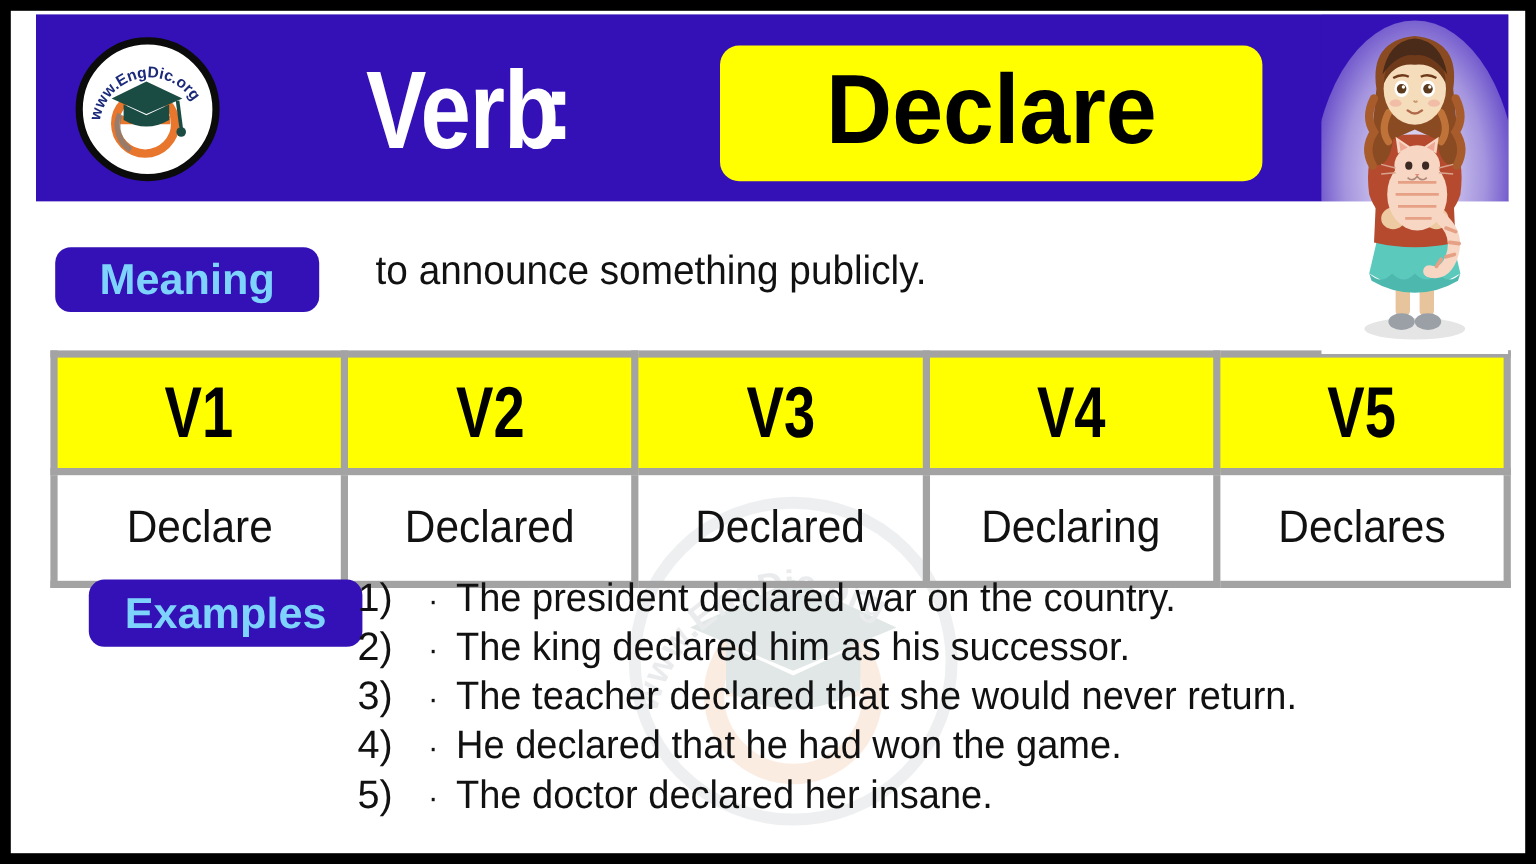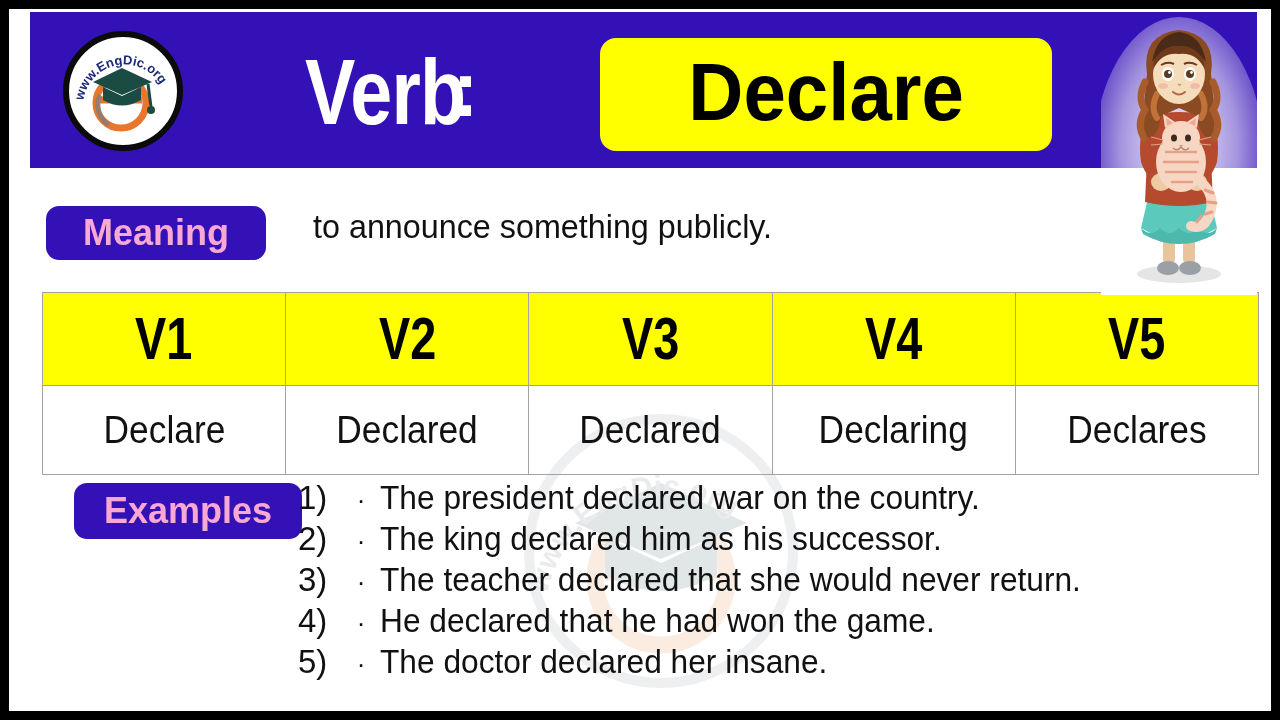--- a/index.html
+++ b/index.html
@@ -132,21 +132,21 @@
     position: absolute;
     background: #3411b6;
     border-radius: 13px;
     display: flex;
     align-items: center;
     justify-content: center;
   }
   .badge-text {
     font-family: "Liberation Sans", sans-serif;
     font-weight: bold;
-    color: #f9a8d4;
+    color: #7dd3fc;
     line-height: 1;
     white-space: nowrap;
   }
   #meaning-badge {
     left: 16px;
     top: 38px;
     width: 220px;
     height: 54px;
   }
   #meaning-badge .badge-text { font-size: 36px; }
@@ -170,21 +170,21 @@
     top: 283px;
     width: 1217px;
     z-index: 5;
   }
   table {
     border-collapse: collapse;
     width: 1217px;
     table-layout: fixed;
   }
   table td {
-    border: 1px solid #a3a3a3;
+    border: 6px solid #a3a3a3;
     padding: 0;
     text-align: center;
     vertical-align: middle;
   }
   tr.head-row td {
     background: #ffff00;
     height: 92px;
   }
   .vhead {
     font-family: "Liberation Sans Narrow", "Liberation Sans", sans-serif;

